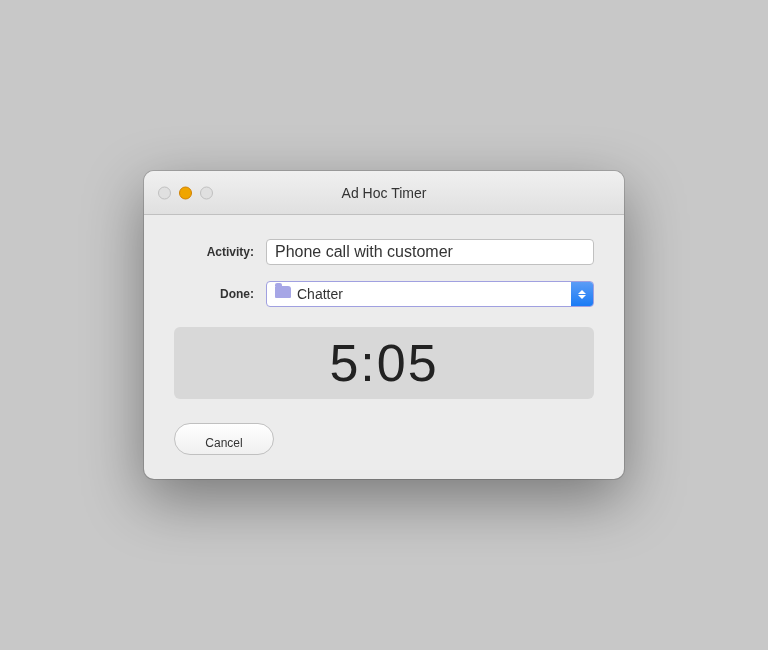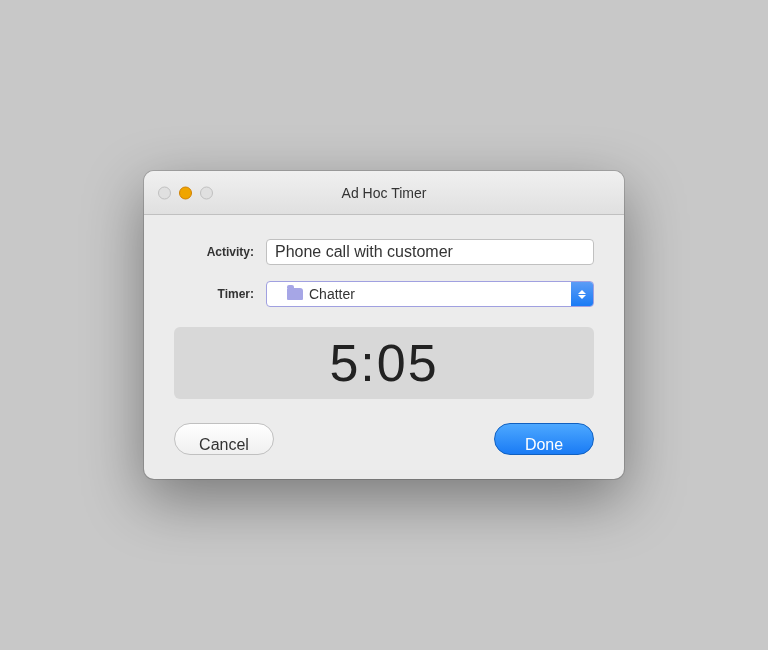--- a/index.html
+++ b/index.html
@@ -114,22 +114,21 @@
       height: 26px;
       border: 1px solid #a0a0e0;
       border-radius: 4px;
       background: white;
       overflow: hidden;
     }
 
     .pool-select-inner {
       flex: 1;
       display: flex;
-      align-items: center;
-      padding: 0 20px;
+      padding: 0 8px;
       gap: 6px;
       background: white;
     }
 
     .folder-icon {
       width: 16px;
       height: 12px;
       background: #9090e0;
       border-radius: 1px 3px 1px 1px;
       position: relative;
@@ -202,21 +201,21 @@
       display: flex;
       align-items: center;
       gap: 12px;
       justify-content: flex-start;
       padding-top: 4px;
     }
 
     .btn {
       height: 32px;
       border-radius: 16px;
-      font-size: 16px;
+      font-size: 12px;
       cursor: pointer;
       border: 1px solid;
       padding: 12px 20px;
       font-weight: 400;
     }
 
     .btn-cancel {
       background: linear-gradient(to bottom, #ffffff, #f0f0f0);
       border-color: #c0c0c0;
       color: #333;
@@ -253,36 +252,35 @@
   </div>
 
   <div class="window-body">
 
     <div class="form-row">
       <label class="form-label">Activity:</label>
       <input class="form-input" type="text" value="Phone call with customer" style="">
     </div>
 
     <div class="form-row">
-      <label class="form-label">Timer:</label>
+      <label class="form-label">Done:</label>
       <div class="pool-select-container">
         <div class="pool-select-inner">
           <div class="folder-icon"></div>
           <span class="pool-label">Chatter</span>
         </div>
         <div class="pool-stepper">
           <div class="stepper-arrow stepper-up"></div>
           <div class="stepper-arrow stepper-down"></div>
         </div>
       </div>
     </div>
 
     <div class="timer-display">
       <span class="timer-text">5:05</span>
     </div>
 
     <div class="button-row">
       <button class="btn btn-cancel">Cancel</button>
-      <button class="btn btn-done">Done</button>
     </div>
 
   </div>
 </div>
 
 </body></html>

